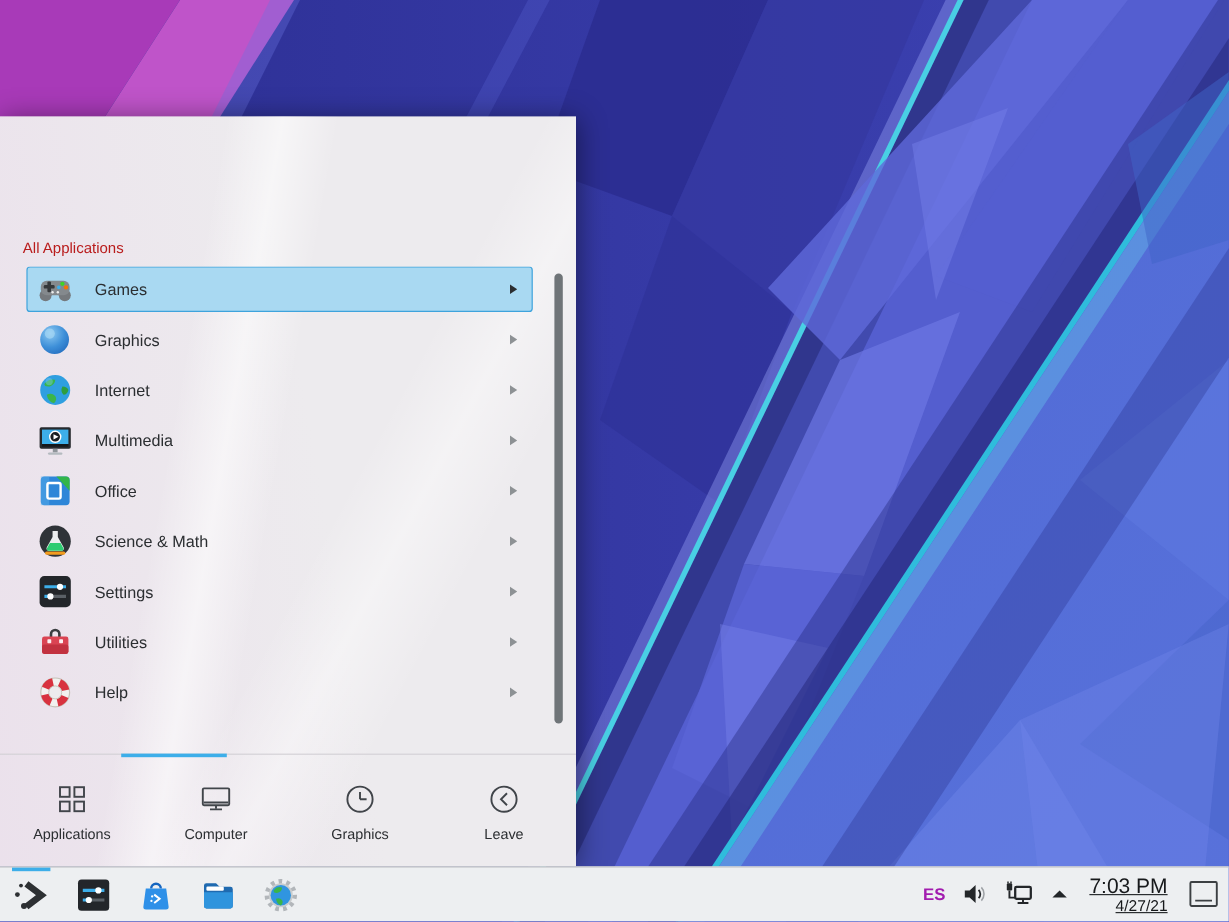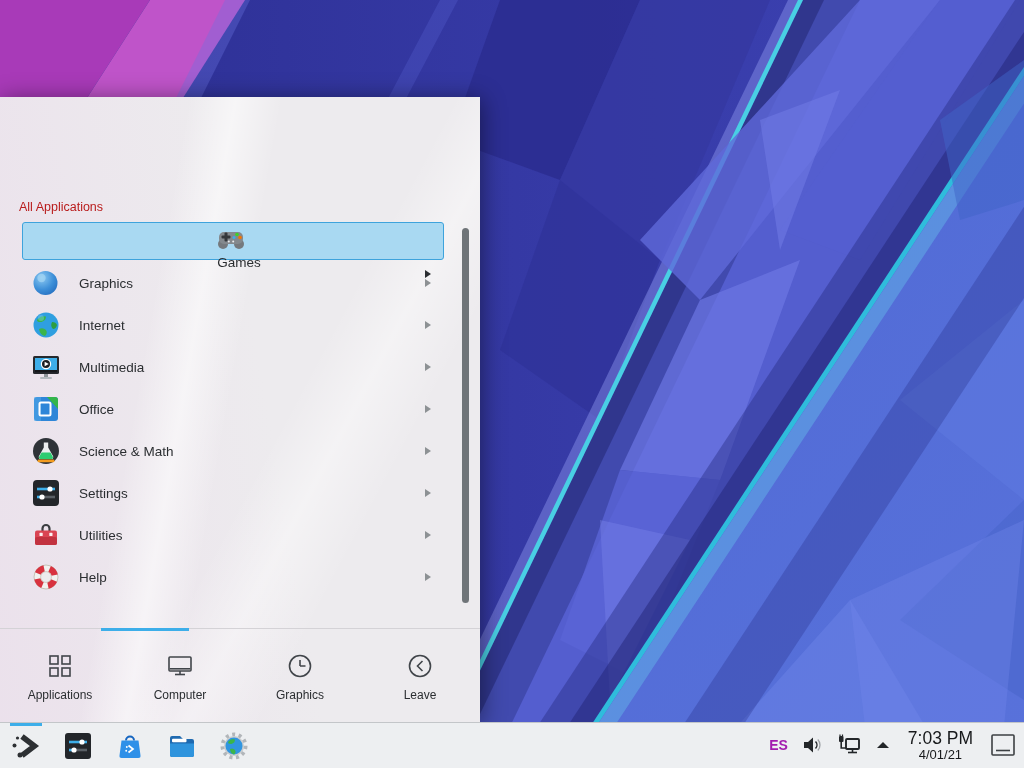--- a/index.html
+++ b/index.html
@@ -12,21 +12,21 @@
   
   .panel { position:absolute; left:0; bottom:0; width:1024px; height:46px;
            background:#edeff1; border-top:1px solid #c3c6c9; display:flex; align-items:center; z-index:30; }
   .task-icons { display:flex; align-items:center; gap:12px; padding-left:6px; }
   .task { width:40px; height:45px; display:flex; align-items:center; justify-content:center; position:relative; }
   .task svg { width:32px; height:32px; }
   .task.active::before { content:""; position:absolute; top:0; left:4px; width:32px; height:3px; background:#3daee9; }
   .tray { margin-left:auto; display:flex; align-items:center; gap:13px; padding-right:8px; }
   .kbd-layout { font-size:14px; font-weight:bold; color:#a21caf; }
   .tray svg { display:block; }
-  .clock { text-align:center; line-height:1.05; padding:0 4px; }
+  .clock { text-align:right; line-height:1.05; padding:0 4px;text-decoration:underline; }
   .clock .time { font-size:17.5px; color:#17191b; }
   .clock .date { font-size:13px; color:#17191b; }
   .show-desktop { width:26px; height:26px; display:flex; align-items:center; justify-content:center; }
 
   
   .popup { position:absolute; left:0; top:97px; width:480px; height:625px;
            background:#edebee; box-shadow:2px 2px 22px rgba(0,0,0,.45); z-index:20; }
   .popup::before { content:""; position:absolute; inset:0; pointer-events:none; z-index:0;
     background:
       linear-gradient(100deg, rgba(255,255,255,0) 32%, rgba(255,255,255,.55) 40%, rgba(255,255,255,0) 48%),
@@ -44,21 +44,21 @@
                       font-family:inherit; font-size:13.5px; color:#2b2e31; padding:0 8px; }
   .search-box input::placeholder { color:#9a9da0; }
   .search-caret { position:absolute; left:8px; top:5px; width:1px; height:16px; background:#2b2e31; }
 
   .section-label { position:absolute; left:19px; top:103px; font-size:12.5px; color:#b91c1c; }
 
   .cat-list-wrap { position:absolute; left:0; top:125px; width:100%; height:406px; overflow:hidden; }
   .cat-list { list-style:none; }
   .cat { height:38px; margin:0 0 4px 22px; width:422px; display:flex; align-items:center;
          padding:0 12px 0 7px; border:1px solid transparent; border-radius:3px; }
-  .cat.selected { background:#a9d9f2; border-color:#3ea3dc;flex-direction:column; }
+  .cat.selected { background:#a9d9f2; border-color:#3ea3dc; }
   .cat-icon { width:32px; height:32px; flex:0 0 32px; }
   .cat-icon svg { width:32px; height:32px; display:block; }
   .cat-label { margin-left:17px; font-size:13.5px; }
   .cat-arrow { margin-left:auto; width:0; height:0;
                border-left:6px solid #8d9194; border-top:4.5px solid transparent; border-bottom:4.5px solid transparent; }
   .cat.selected .cat-arrow { border-left-color:#2b2e31; }
 
   .scrollbar { position:absolute; right:11px; top:131px; width:7px; height:375px;
                background:#6f7478; border-radius:3.5px; }
 
@@ -380,21 +380,21 @@
       <line x1="16.5" y1="16" x2="16.5" y2="19" stroke="#232629" stroke-width="1.6"></line>
       <line x1="12" y1="19.5" x2="21" y2="19.5" stroke="#232629" stroke-width="1.6"></line>
     </svg>
 
     <svg width="16" height="10" viewBox="0 0 16 10">
       <path d="M2 8 L8 2 L14 8 z" fill="#232629"></path>
     </svg>
 
     <div class="clock">
       <div class="time">7:03 PM</div>
-      <div class="date">4/01/21</div>
+      <div class="date">4/27/21</div>
     </div>
 
     <div class="show-desktop">
       <svg width="26" height="24" viewBox="0 0 26 24">
         <rect x="2" y="2" width="22" height="20" rx="1" fill="none" stroke="#3c4043" stroke-width="1.6"></rect>
         <line x1="6" y1="17.5" x2="20" y2="17.5" stroke="#3c4043" stroke-width="1.6"></line>
       </svg>
     </div>
   </div>
 </div>

